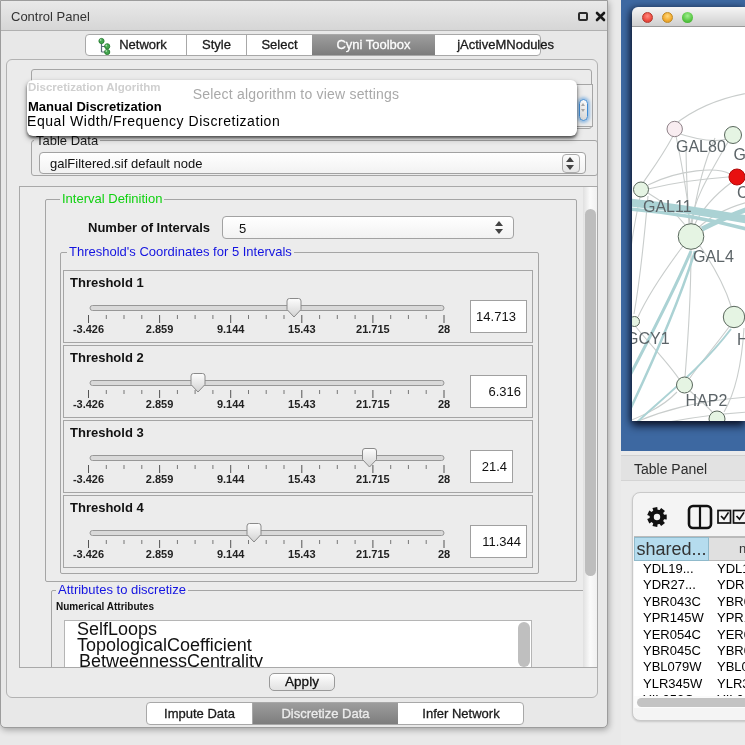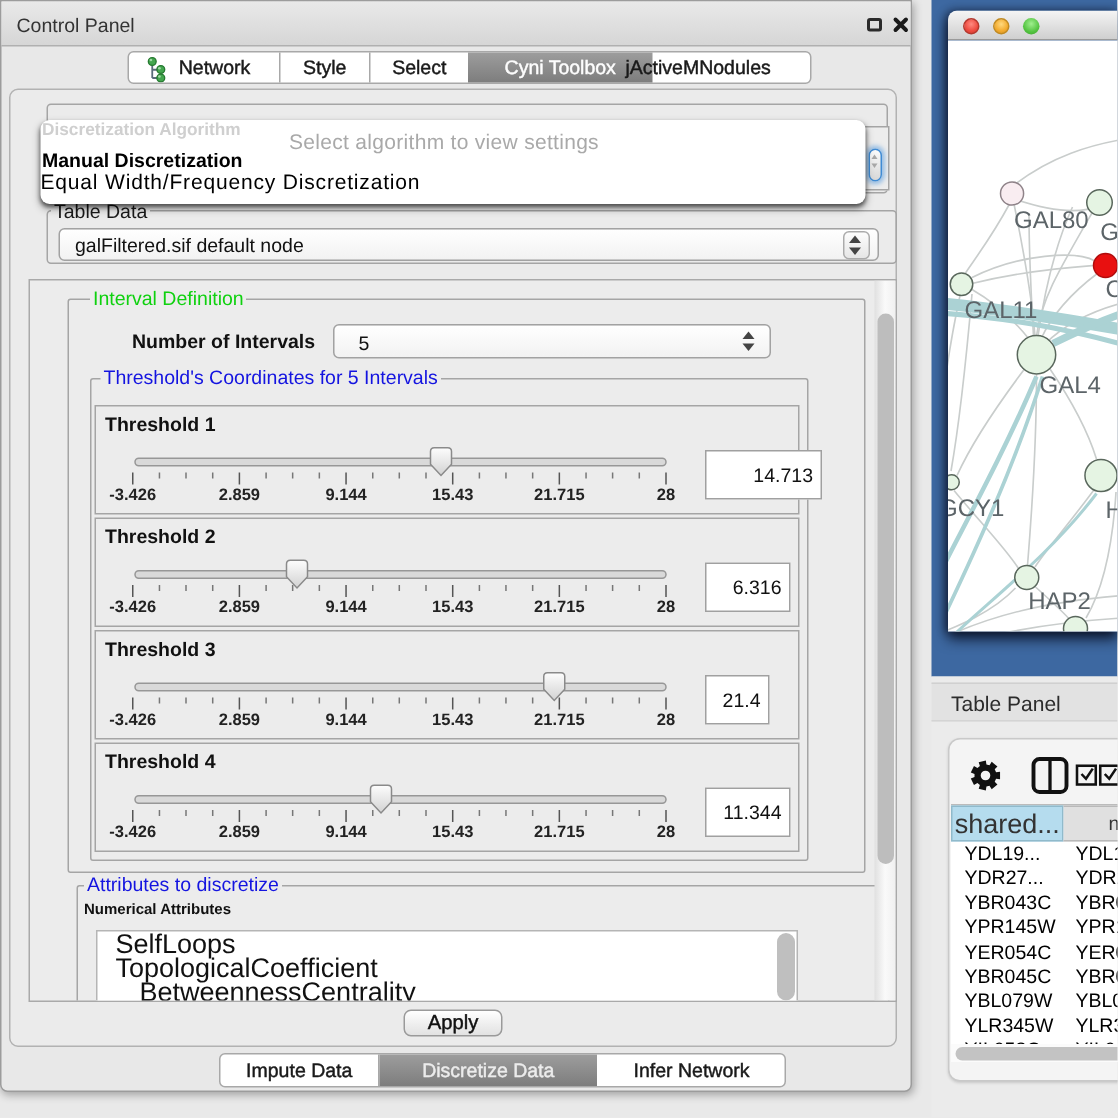--- a/index.html
+++ b/index.html
@@ -143,21 +143,21 @@
           <circle cx="10.2" cy="9.3" r="2.6"></circle>
           <circle cx="10.2" cy="15" r="2.6"></circle>
         </g>
         <circle cx="3.6" cy="3" r="0.9" fill="#9fd9a4"></circle>
         <circle cx="9.3" cy="8.5" r="0.9" fill="#9fd9a4"></circle>
         <circle cx="9.3" cy="14" r="0.9" fill="#9fd9a4"></circle>
       </svg>
     <div class="abs" style="left:101px;top:0;width:60px;height:20px;line-height:20px;text-align:center;border-right:1px solid #a8a8a8">Style</div>
     <div class="abs" style="left:161px;top:0;width:65px;height:20px;line-height:20px;text-align:center">Select</div>
     <div class="abs" style="left:226px;top:0;width:123px;height:20px;line-height:20px;text-align:center;background:linear-gradient(#9d9d9d,#7d7d7d);color:#fdfdfd">Cyni Toolbox</div>
-    <div class="abs" style="left:331px;top:0;width:105px;height:20px;line-height:20px;text-align:left">jActiveMNodules</div>
+    <div class="abs" style="left:363px;top:0;width:105px;height:20px;line-height:20px;text-align:right">jActiveMNodules</div>
   </div>
 
   <div class="abs" style="left:5px;top:58px;width:592px;height:639px;background:#ebebeb;border:1px solid #b2b2b2;border-radius:6px">
 
     <div class="fs" style="left:24px;top:9px;width:561px;height:60px"></div>
 
     <div class="abs" style="left:32px;top:24px;width:554px;height:43px;border:1px solid #a5a5a5;background:#ededed"></div>
     <div class="abs" style="left:572px;top:39px;width:9px;height:22px;background:linear-gradient(#fbfbfb,#d8d8d8);border:1.8px solid #3f8bd4;border-radius:4.5px;box-shadow:0 0 3px 2px rgba(70,145,220,0.5)">
       <div class="arrows" style="left:0.5px;top:3px">
           <i class="up" style="border-left-width:2.5px;border-right-width:2.5px;border-bottom-width:3.5px;border-bottom-color:#a8a8a8"></i>
@@ -224,21 +224,21 @@
             <line x1="361.2" y1="22" x2="361.2" y2="26" stroke="#777" stroke-width="1"></line>
             <line x1="379.0" y1="22" x2="379.0" y2="30" stroke="#555" stroke-width="1"></line>
             <text x="23.5" y="40" text-anchor="middle" font-size="11" font-weight="bold" fill="#222">-3.426</text>
             <text x="94.6" y="40" text-anchor="middle" font-size="11" font-weight="bold" fill="#222">2.859</text>
             <text x="165.7" y="40" text-anchor="middle" font-size="11" font-weight="bold" fill="#222">9.144</text>
             <text x="236.8" y="40" text-anchor="middle" font-size="11" font-weight="bold" fill="#222">15.43</text>
             <text x="307.9" y="40" text-anchor="middle" font-size="11" font-weight="bold" fill="#222">21.715</text>
             <text x="379.0" y="40" text-anchor="middle" font-size="11" font-weight="bold" fill="#222">28</text>
             <path d="M222.0,8 Q222.0,5.5 224.5,5.5 L233.5,5.5 Q236.0,5.5 236.0,8 L236.0,16.5 L229.0,24 L222.0,16.5 Z" fill="url(#tg)" stroke="#8a8a8a" stroke-width="1"></path>
           </svg>
-  <div class="abs" style="left:406px;top:29px;width:78px;height:33px;background:#fff;border:1px solid #a0a0a0;font-size:13px;color:#111;text-align:right;line-height:31px;padding-right:5px">14.713</div>
+  <div class="abs" style="left:406px;top:29px;width:57px;height:33px;background:#fff;border:1px solid #a0a0a0;font-size:13px;color:#111;text-align:center;line-height:31px;padding-right:5px">14.713</div>
 </div>
 <div class="abs" style="left:43px;top:158px;width:470px;height:73px;border:1px solid #a5a5a5;background:#ececec">
   <div class="abs" style="left:6px;top:4px;font-size:13px;font-weight:bold;color:#111">Threshold 2</div>
   <svg style="position:absolute;left:1px;top:22px" width="466" height="45" viewBox="0 0 466 45">
             <defs>
               <linearGradient id="tg" x1="0" y1="0" x2="0" y2="1">
                 <stop offset="0" stop-color="#fdfdfd"></stop>
                 <stop offset="1" stop-color="#d2d2d2"></stop>
               </linearGradient>
             </defs>
@@ -356,21 +356,21 @@
           </svg>
   <div class="abs" style="left:406px;top:29px;width:57px;height:33px;background:#fff;border:1px solid #a0a0a0;font-size:13px;color:#111;text-align:right;line-height:31px;padding-right:5px">11.344</div>
 </div>
 
       <div class="fs" style="left:31px;top:403px;width:542px;height:150px;border-radius:2px"></div>
       <div class="fslbl" style="left:36px;top:396px;font-size:13px;color:#1414e0;background:#ececec">Attributes to discretize</div>
       <div class="abs" style="left:36px;top:414px;font-size:10px;font-weight:bold;color:#111">Numerical Attributes</div>
       <div class="abs" style="left:44px;top:433px;width:468px;height:60px;background:#ffffff;border:1px solid #b5b5b5;font-size:18px;color:#111">
         <div style="padding-left:12px;height:16px;line-height:16px">SelfLoops</div>
         <div style="padding-left:12px;height:16px;line-height:16px">TopologicalCoefficient</div>
-        <div style="padding-left:28px;height:16px;line-height:16px">BetweennessCentrality</div>
+        <div style="padding-left:14px;height:16px;line-height:16px">BetweennessCentrality</div>
         <div class="abs" style="right:1px;top:1px;width:12px;height:45px;background:#bfbfbf;border-radius:6px"></div>
       </div>
 
       <div class="abs" style="left:563px;top:0;width:14px;height:480px;background:linear-gradient(90deg,#e0e0e0,#fafafa 50%,#f0f0f0)"></div>
       <div class="abs" style="left:564.5px;top:22px;width:11px;height:367px;background:#bdbdbd;border-radius:6px"></div>
     </div>
 
     <div class="abs" style="left:262px;top:613px;width:66px;height:18px;background:linear-gradient(#ffffff,#eeeeee 55%,#e2e2e2);border:1px solid #9a9a9a;border-radius:5px;text-align:center;font-size:13.5px;line-height:16px;color:#111;-webkit-text-stroke:0.3px #111">Apply</div>
   </div>
 

